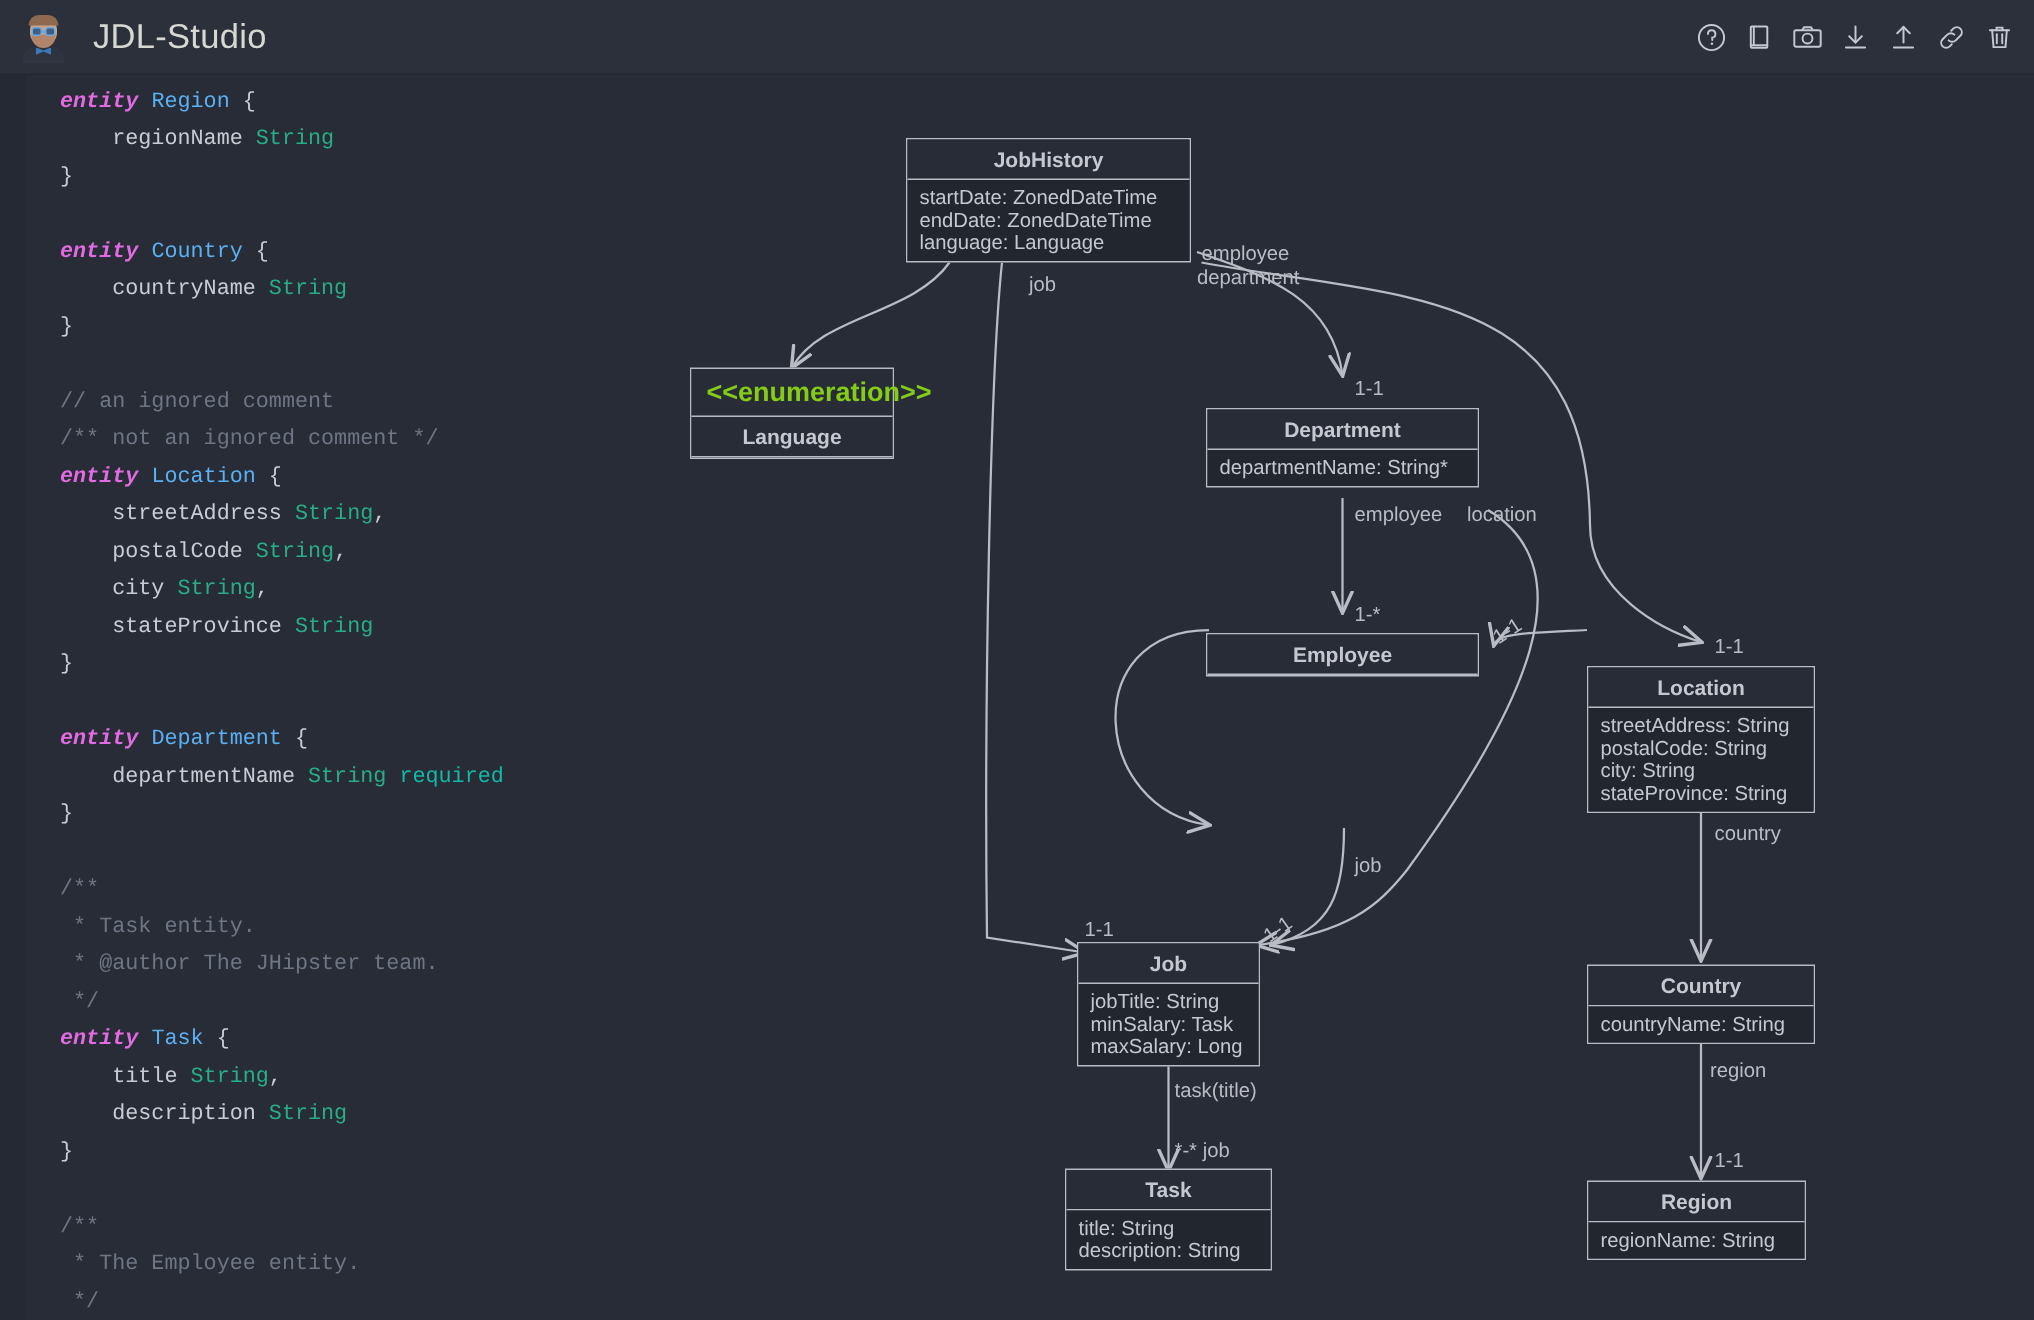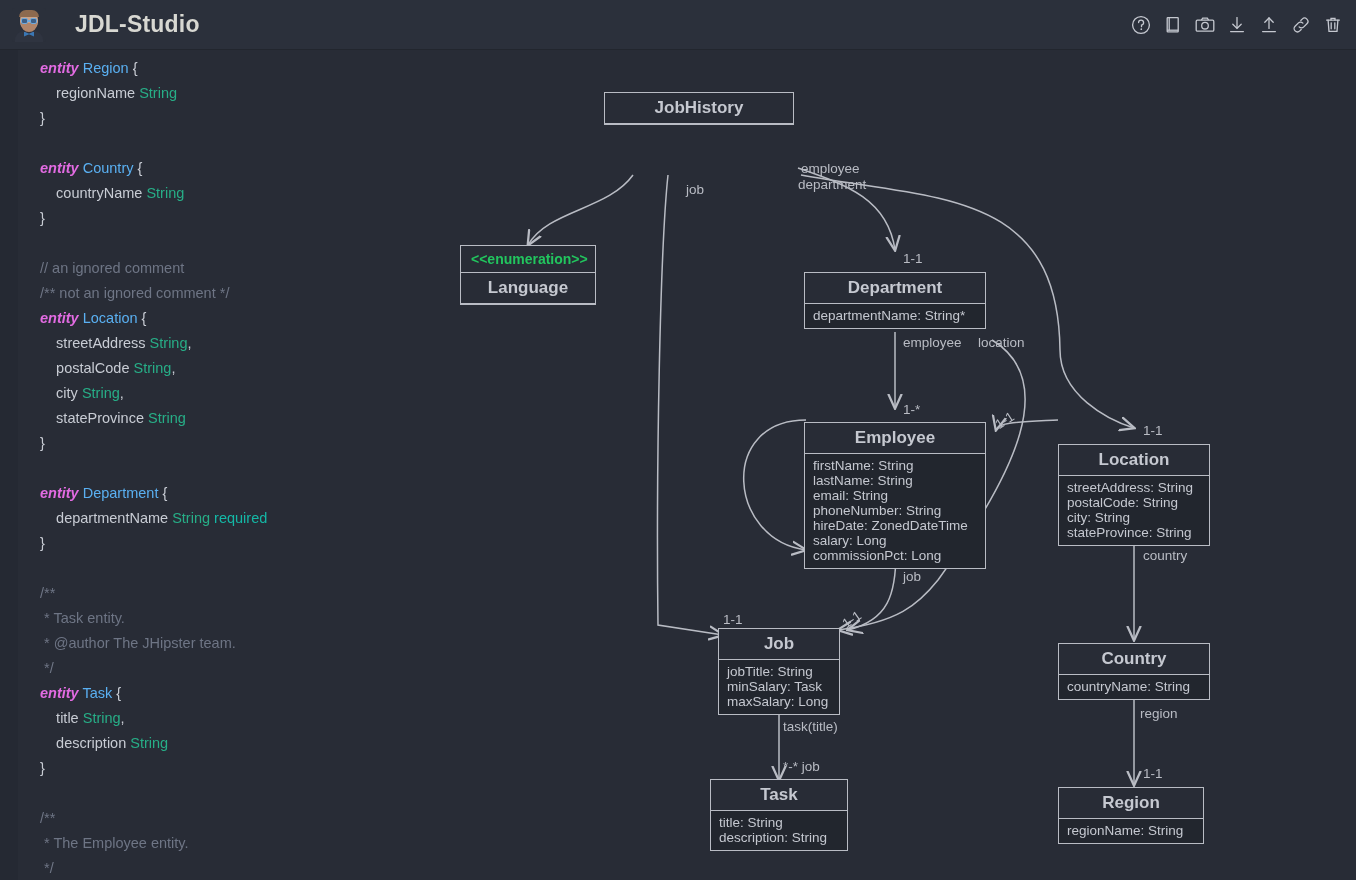--- a/index.html
+++ b/index.html
@@ -27,21 +27,21 @@
   }
   .av-head { position:absolute; left:8px; top:3px; width:18px; height:19px; border-radius:9px 9px 8px 8px; background:#c9a38a; }
   .av-hair { position:absolute; left:7px; top:2px; width:20px; height:7px; border-radius:10px 10px 0 0; background:#8d6a4f; }
   .av-glass-l { position:absolute; left:9px; top:10px; width:7px; height:6px; border:1.4px solid #6fa8dc; border-radius:2px; background:#3d5f86; }
   .av-glass-r { position:absolute; left:18px; top:10px; width:7px; height:6px; border:1.4px solid #6fa8dc; border-radius:2px; background:#3d5f86; }
   .av-bridge { position:absolute; left:16px; top:12.5px; width:2px; height:1.5px; background:#6fa8dc; }
   .av-beard { position:absolute; left:9px; top:15px; width:16px; height:9px; border-radius:0 0 8px 8px; background:#b0856a; }
   .av-body { position:absolute; left:3px; top:23px; width:28px; height:12px; border-radius:9px 9px 0 0; background:#2f3440; }
   .av-bow { position:absolute; left:12px; top:24px; width:10px; height:5px; background:#3b78b5; clip-path: polygon(0 0,45% 40%,55% 40%,100% 0,100% 100%,55% 60%,45% 60%,0 100%); }
   #app-title {
-    margin-left: 29px; color: #d8d8d2; font-size: 23px; font-weight: bold;
+    margin-left: 16px; color: #d8d8d2; font-size: 23px; font-weight: normal;
     letter-spacing: 0.2px;
   }
   #toolbar { margin-left: auto; display: flex; align-items: center; gap: 6px; padding-right: 10px; }
   .tbtn {
     width: 26px; height: 28px; display: flex; align-items: center; justify-content: center;
     cursor: pointer;
   }
   .tbtn svg { display: block; }
 
   
@@ -49,21 +49,21 @@
     position: absolute; left: 0; top: 50px; width: 418px; height: 830px;
     background: #282c36; overflow: hidden;
   }
   #gutter {
     position: absolute; left: 0; top: 0; width: 18px; height: 830px;
     background: #252933;
   }
   #code {
     position: absolute; left: 18px; top: 0; right: 0; top: 0;
     padding: 6px 0 0 22px;
-    font-family: Liberation Sans, sans-serif;
+    font-family: Liberation Mono, monospace;
     font-size: 14.5px; line-height: 25px;
     color: #c8ccd4; white-space: pre;
   }
   .k-entity { color: #e26be2; font-style: italic; font-weight: bold; }
   .k-name   { color: #5ab0f2; }
   .k-type   { color: #27ae87; }
   .k-req    { color: #14b8a6; }
   .k-punct  { color: #c8ccd4; }
   .k-field  { color: #c8ccd4; }
   .k-comment{ color: #6e7585; }
@@ -76,27 +76,27 @@
   #svg-edges { position: absolute; left: 0; top: 0; width: 938px; height: 830px; }
   .edge-label {
     position: absolute; color: #b9bcc4; font-size: 13.5px;
     font-family: "Liberation Sans", sans-serif; white-space: nowrap;
   }
   .umlbox {
     position: absolute; background: #22262e; border: 1.6px solid #b9bcc4;
     color: #c5c8d0;
   }
   .uml-title {
-    text-align: center; font-weight: bold; font-size: 17px;
+    text-align: center; font-weight: bold; font-size: 14px;
     padding: 5px 10px; color: #c5c8d0; border-bottom: 1.6px solid #b9bcc4;
     background: #282c36;
   }
   .uml-stereo {
-    text-align: center; font-weight: bold; font-size: 14px;
-    padding: 5px 10px; color: #22c55e; border-bottom: 1.6px solid #b9bcc4;
+    text-align: center; font-weight: bold; font-size: 18px;
+    padding: 5px 10px; color: #84cc16; border-bottom: 1.6px solid #b9bcc4;
     background: #282c36;
   }
   .uml-attrs {
     padding: 4px 8px 5px 8px; font-size: 13.5px; line-height: 15px;
     background: #22262e;
   }
   .uml-attrs div { white-space: nowrap; }
 </style>
 </head>
 <body>
@@ -227,45 +227,41 @@
     <div class="edge-label" style="left:424px; top:562px; transform:rotate(-35deg);">1-1</div>
     <div class="edge-label" style="left:365px; top:669px;">task(title)</div>
     <div class="edge-label" style="left:365px; top:709px;">*-* job</div>
     <div class="edge-label" style="left:725px; top:498px;">country</div>
     <div class="edge-label" style="left:725px; top:592px;">1-1</div>
     <div class="edge-label" style="left:722px; top:656px;">region</div>
     <div class="edge-label" style="left:725px; top:716px;">1-1</div>
 
     <div class="umlbox" style="left:186px; top:42px; width:190px;">
       <div class="uml-title">JobHistory</div>
+      <div class="uml-attrs">
+          <div>startDate: ZonedDateTime</div>
+          <div>endDate: ZonedDateTime</div>
+          <div>language: Language</div>
+        </div>
     </div>
 
     <div class="umlbox" style="left:42px; top:195px; width:136px;">
       <div class="uml-stereo">&lt;&lt;enumeration&gt;&gt;</div>
       <div class="uml-title">Language</div>
     </div>
 
     <div class="umlbox" style="left:386px; top:222px; width:182px;">
       <div class="uml-title">Department</div>
       <div class="uml-attrs">
           <div>departmentName: String*</div>
         </div>
     </div>
 
     <div class="umlbox" style="left:386px; top:372px; width:182px;">
       <div class="uml-title">Employee</div>
-      <div class="uml-attrs">
-          <div>firstName: String</div>
-          <div>lastName: String</div>
-          <div>email: String</div>
-          <div>phoneNumber: String</div>
-          <div>hireDate: ZonedDateTime</div>
-          <div>salary: Long</div>
-          <div>commissionPct: Long</div>
-        </div>
     </div>
 
     <div class="umlbox" style="left:640px; top:394px; width:152px;">
       <div class="uml-title">Location</div>
       <div class="uml-attrs">
           <div>streetAddress: String</div>
           <div>postalCode: String</div>
           <div>city: String</div>
           <div>stateProvince: String</div>
         </div>

